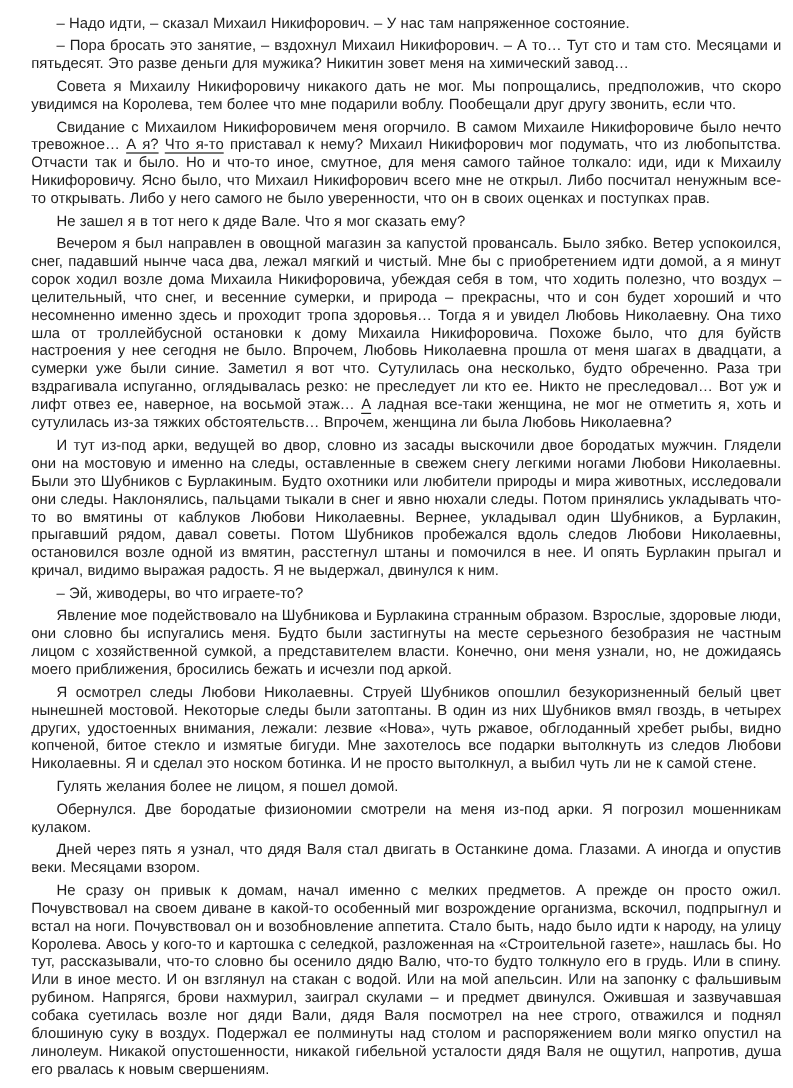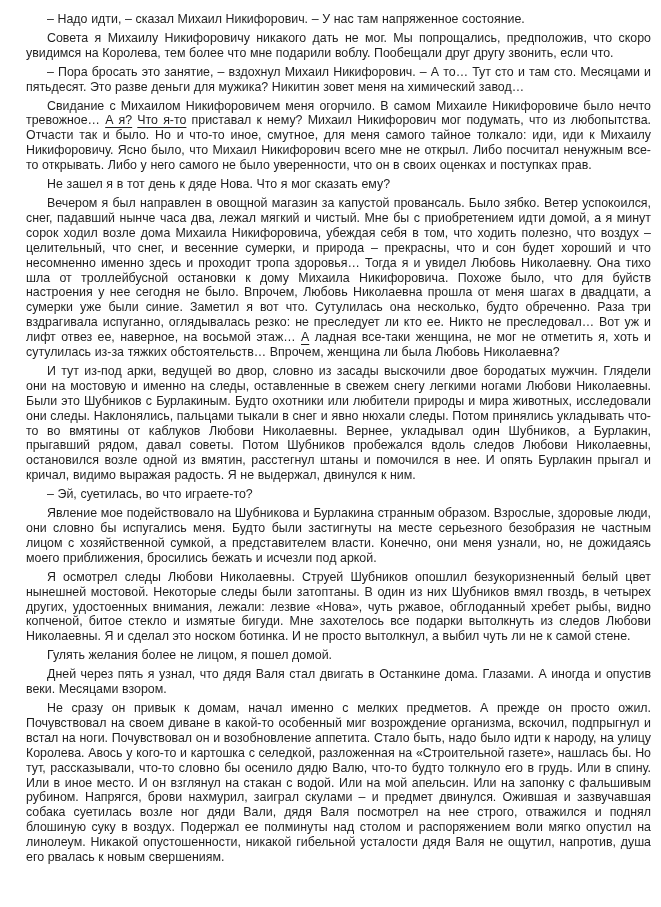--- a/index.html
+++ b/index.html
@@ -33,25 +33,26 @@
     text-underline-offset: 2.5px;
     text-decoration-skip-ink: none;
     text-decoration: underline;
   }
 </style>
 </head>
 <body>
 
 <div class="page">
   <p><span>– Надо идти, – сказал Михаил Никифорович. – У нас там напряженное состояние.</span></p>
+  <p><span>– Пора бросать это занятие, – вздохнул Михаил Никифорович. – А то… Тут сто и там сто. Месяцами и пятьдесят. Это разве деньги для мужика? Никитин зовет меня на химический завод…</span></p>
   <p><span>Совета я Михаилу Никифоровичу никакого дать не мог. Мы попрощались, предположив, что скоро увидимся на Королева, тем более что мне подарили воблу. Пообещали друг другу звонить, если что.</span></p>
-  <p><span>– Пора бросать это занятие, – вздохнул Михаил Никифорович. – А то… Тут сто и там сто. Месяцами и пятьдесят. Это разве деньги для мужика? Никитин зовет меня на химический завод…</span></p>
   <p><span>Свидание с Михаилом Никифоровичем меня огорчило. В самом Михаиле Никифоровиче было нечто тревожное… </span><span class="sq">А я?</span><span> </span><span class="sq">Что я-то</span><span> приставал к нему? Михаил Никифорович мог подумать, что из любопытства. Отчасти так и было. Но и что-то иное, смутное, для меня самого тайное толкало: иди, иди к Михаилу Никифоровичу. Ясно было, что Михаил Никифорович всего мне не открыл. Либо посчитал ненужным все-то открывать. Либо у него самого не было уверенности, что он в своих оценках и поступках прав.</span></p>
-  <p><span>Не зашел я в тот день к дяде Нова. Что я мог сказать ему?</span></p>
+  <p><span>Не зашел я в тот него к дяде Вале. Что я мог сказать ему?</span></p>
   <p><span>Вечером я был направлен в овощной магазин за капустой провансаль. Было зябко. Ветер успокоился, снег, падавший нынче часа два, лежал мягкий и чистый. Мне бы с приобретением идти домой, а я минут сорок ходил возле дома Михаила Никифоровича, убеждая себя в том, что ходить полезно, что воздух – целительный, что снег, и весенние сумерки, и природа – прекрасны, что и сон будет хороший и что несомненно именно здесь и проходит тропа здоровья… Тогда я и увидел Любовь Николаевну. Она тихо шла от троллейбусной остановки к дому Михаила Никифоровича. Похоже было, что для буйств настроения у нее сегодня не было. Впрочем, Любовь Николаевна прошла от меня шагах в двадцати, а сумерки уже были синие. Заметил я вот что. Сутулилась она несколько, будто обреченно. Раза три вздрагивала испуганно, оглядывалась резко: не преследует ли кто ее. Никто не преследовал… Вот уж и лифт отвез ее, наверное, на восьмой этаж… </span><span class="sq">А</span><span> ладная все-таки женщина, не мог не отметить я, хоть и сутулилась из-за тяжких обстоятельств… Впрочем, женщина ли была Любовь Николаевна?</span></p>
   <p><span>И тут из-под арки, ведущей во двор, словно из засады выскочили двое бородатых мужчин. Глядели они на мостовую и именно на следы, оставленные в свежем снегу легкими ногами Любови Николаевны. Были это Шубников с Бурлакиным. Будто охотники или любители природы и мира животных, исследовали они следы. Наклонялись, пальцами тыкали в снег и явно нюхали следы. Потом принялись укладывать что-то во вмятины от каблуков Любови Николаевны. Вернее, укладывал один Шубников, а Бурлакин, прыгавший рядом, давал советы. Потом Шубников пробежался вдоль следов Любови Николаевны, остановился возле одной из вмятин, расстегнул штаны и помочился в нее. И опять Бурлакин прыгал и кричал, видимо выражая радость. Я не выдержал, двинулся к ним.</span></p>
-  <p><span>– Эй, суетилась, во что играете-то?</span></p>
+  <p><span>– Эй, живодеры, во что играете-то?</span></p>
   <p><span>Явление мое подействовало на Шубникова и Бурлакина странным образом. Взрослые, здоровые люди, они словно бы испугались меня. Будто были застигнуты на месте серьезного безобразия не частным лицом с хозяйственной сумкой, а представителем власти. Конечно, они меня узнали, но, не дожидаясь моего приближения, бросились бежать и исчезли под аркой.</span></p>
   <p><span>Я осмотрел следы Любови Николаевны. Струей Шубников опошлил безукоризненный белый цвет нынешней мостовой. Некоторые следы были затоптаны. В один из них Шубников вмял гвоздь, в четырех других, удостоенных внимания, лежали: лезвие «Нова», чуть ржавое, обглоданный хребет рыбы, видно копченой, битое стекло и измятые бигуди. Мне захотелось все подарки вытолкнуть из следов Любови Николаевны. Я и сделал это носком ботинка. И не просто вытолкнул, а выбил чуть ли не к самой стене.</span></p>
   <p><span>Гулять желания более не лицом, я пошел домой.</span></p>
+  <p><span>Обернулся. Две бородатые физиономии смотрели на меня из-под арки. Я погрозил мошенникам кулаком.</span></p>
   <p><span>Дней через пять я узнал, что дядя Валя стал двигать в Останкине дома. Глазами. А иногда и опустив веки. Месяцами взором.</span></p>
   <p><span>Не сразу он привык к домам, начал именно с мелких предметов. А прежде он просто ожил. Почувствовал на своем диване в какой-то особенный миг возрождение организма, вскочил, подпрыгнул и встал на ноги. Почувствовал он и возобновление аппетита. Стало быть, надо было идти к народу, на улицу Королева. Авось у кого-то и картошка с селедкой, разложенная на «Строительной газете», нашлась бы. Но тут, рассказывали, что-то словно бы осенило дядю Валю, что-то будто толкнуло его в грудь. Или в спину. Или в иное место. И он взглянул на стакан с водой. Или на мой апельсин. Или на запонку с фальшивым рубином. Напрягся, брови нахмурил, заиграл скулами – и предмет двинулся. Ожившая и зазвучавшая собака суетилась возле ног дяди Вали, дядя Валя посмотрел на нее строго, отважился и поднял блошиную суку в воздух. Подержал ее полминуты над столом и распоряжением воли мягко опустил на линолеум. Никакой опустошенности, никакой гибельной усталости дядя Валя не ощутил, напротив, душа его рвалась к новым свершениям.</span></p>
 </div>
 
 </body></html>

